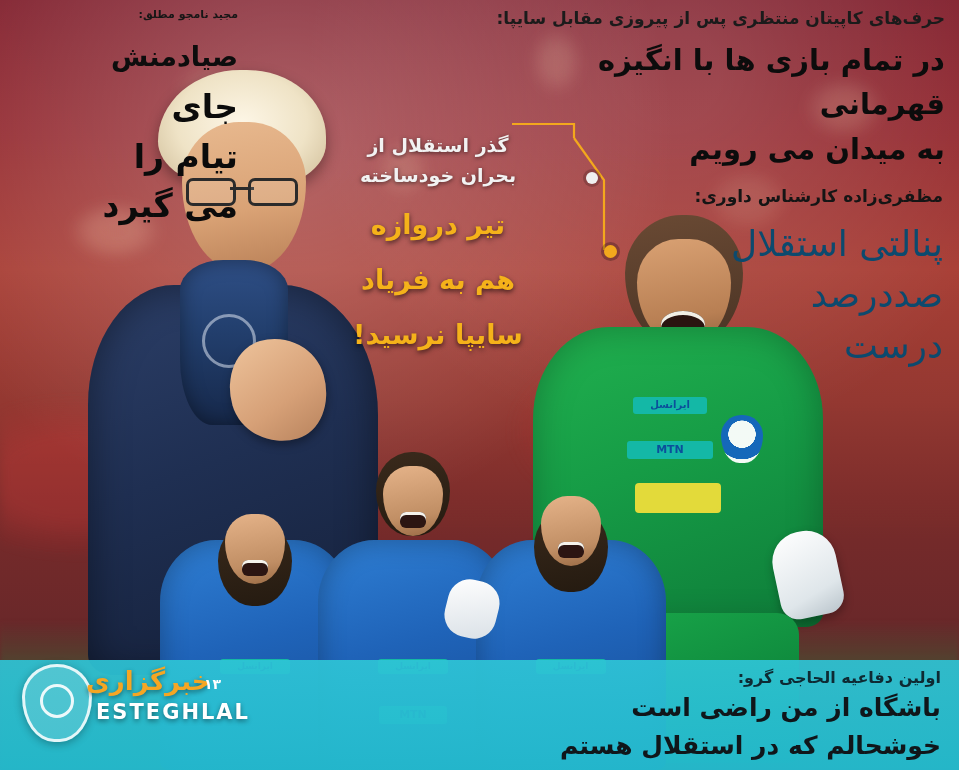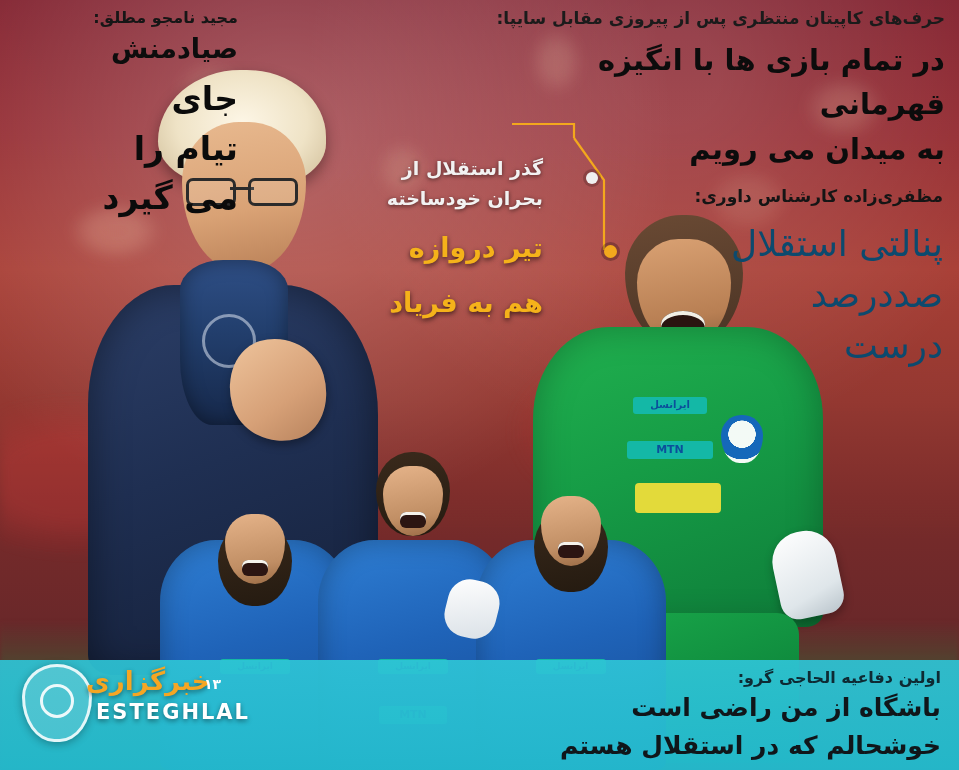--- a/index.html
+++ b/index.html
@@ -234,33 +234,33 @@
   }
   .right-mid .big {
     font-size:36px; font-weight:normal; color:#0c4a6e; line-height:1.42;
   }
 
   
   .left-col {
     position:absolute; left:8px; top:8px; width:230px; text-align:right;
   }
   .left-col .lead {
-    font-size:16px; font-weight:bold; color:#161616; margin-bottom:2px;
+    font-size:11px; font-weight:bold; color:#161616; margin-bottom:16px;
   }
   .left-col .sub {
     font-size:27px; font-weight:bold; color:#0d0d0d; line-height:1.45;
     margin-bottom:6px;
   }
   .left-col .big {
     font-size:33px; font-weight:bold; color:#0b0b0b; line-height:1.5;
   }
 
   
   .callout {
-    position:absolute; left:333px; top:130px; width:210px; text-align:right;margin-top:23px;
+    position:absolute; left:333px; top:130px; width:210px; text-align:center;
   }
   .callout .c-lead {
     font-size:19px; font-weight:bold; color:#f2f2f2; line-height:1.6;
     text-shadow:0 1px 4px rgba(0,0,0,.6);
   }
   .callout .c-big {
     margin-top:12px;
     font-size:27px; font-weight:bold; color:#f5b21a; line-height:1.6;
     text-shadow:0 2px 5px rgba(0,0,0,.65);
   }
@@ -409,20 +409,21 @@
     <div class="big">جای</div>
     <div class="big">تیام را</div>
     <div class="big">می گیرد</div>
   </div>
 
   <div class="callout rtl">
     <div class="c-lead">گذر استقلال از</div>
     <div class="c-lead">بحران خودساخته</div>
     <div class="c-big">تیر دروازه</div>
     <div class="c-big">هم به فریاد</div>
+    <div class="c-big">سایپا نرسید!</div>
   </div>
 
   <div class="leader-line">
     <svg width="112" height="150" viewBox="0 0 112 150">
       <path d="M4 6 L66 6 L66 20" stroke="#f3a81d" stroke-width="2.2" fill="none"></path>
       <path d="M66 20 L96 62 L96 132" stroke="#f3a81d" stroke-width="2.2" fill="none" stroke-dasharray="0"></path>
     </svg>
   </div>
   <div class="dot-small" style="left:586px; top:172px;"></div>
   <div class="dot-orange" style="left:604px; top:245px;"></div>

